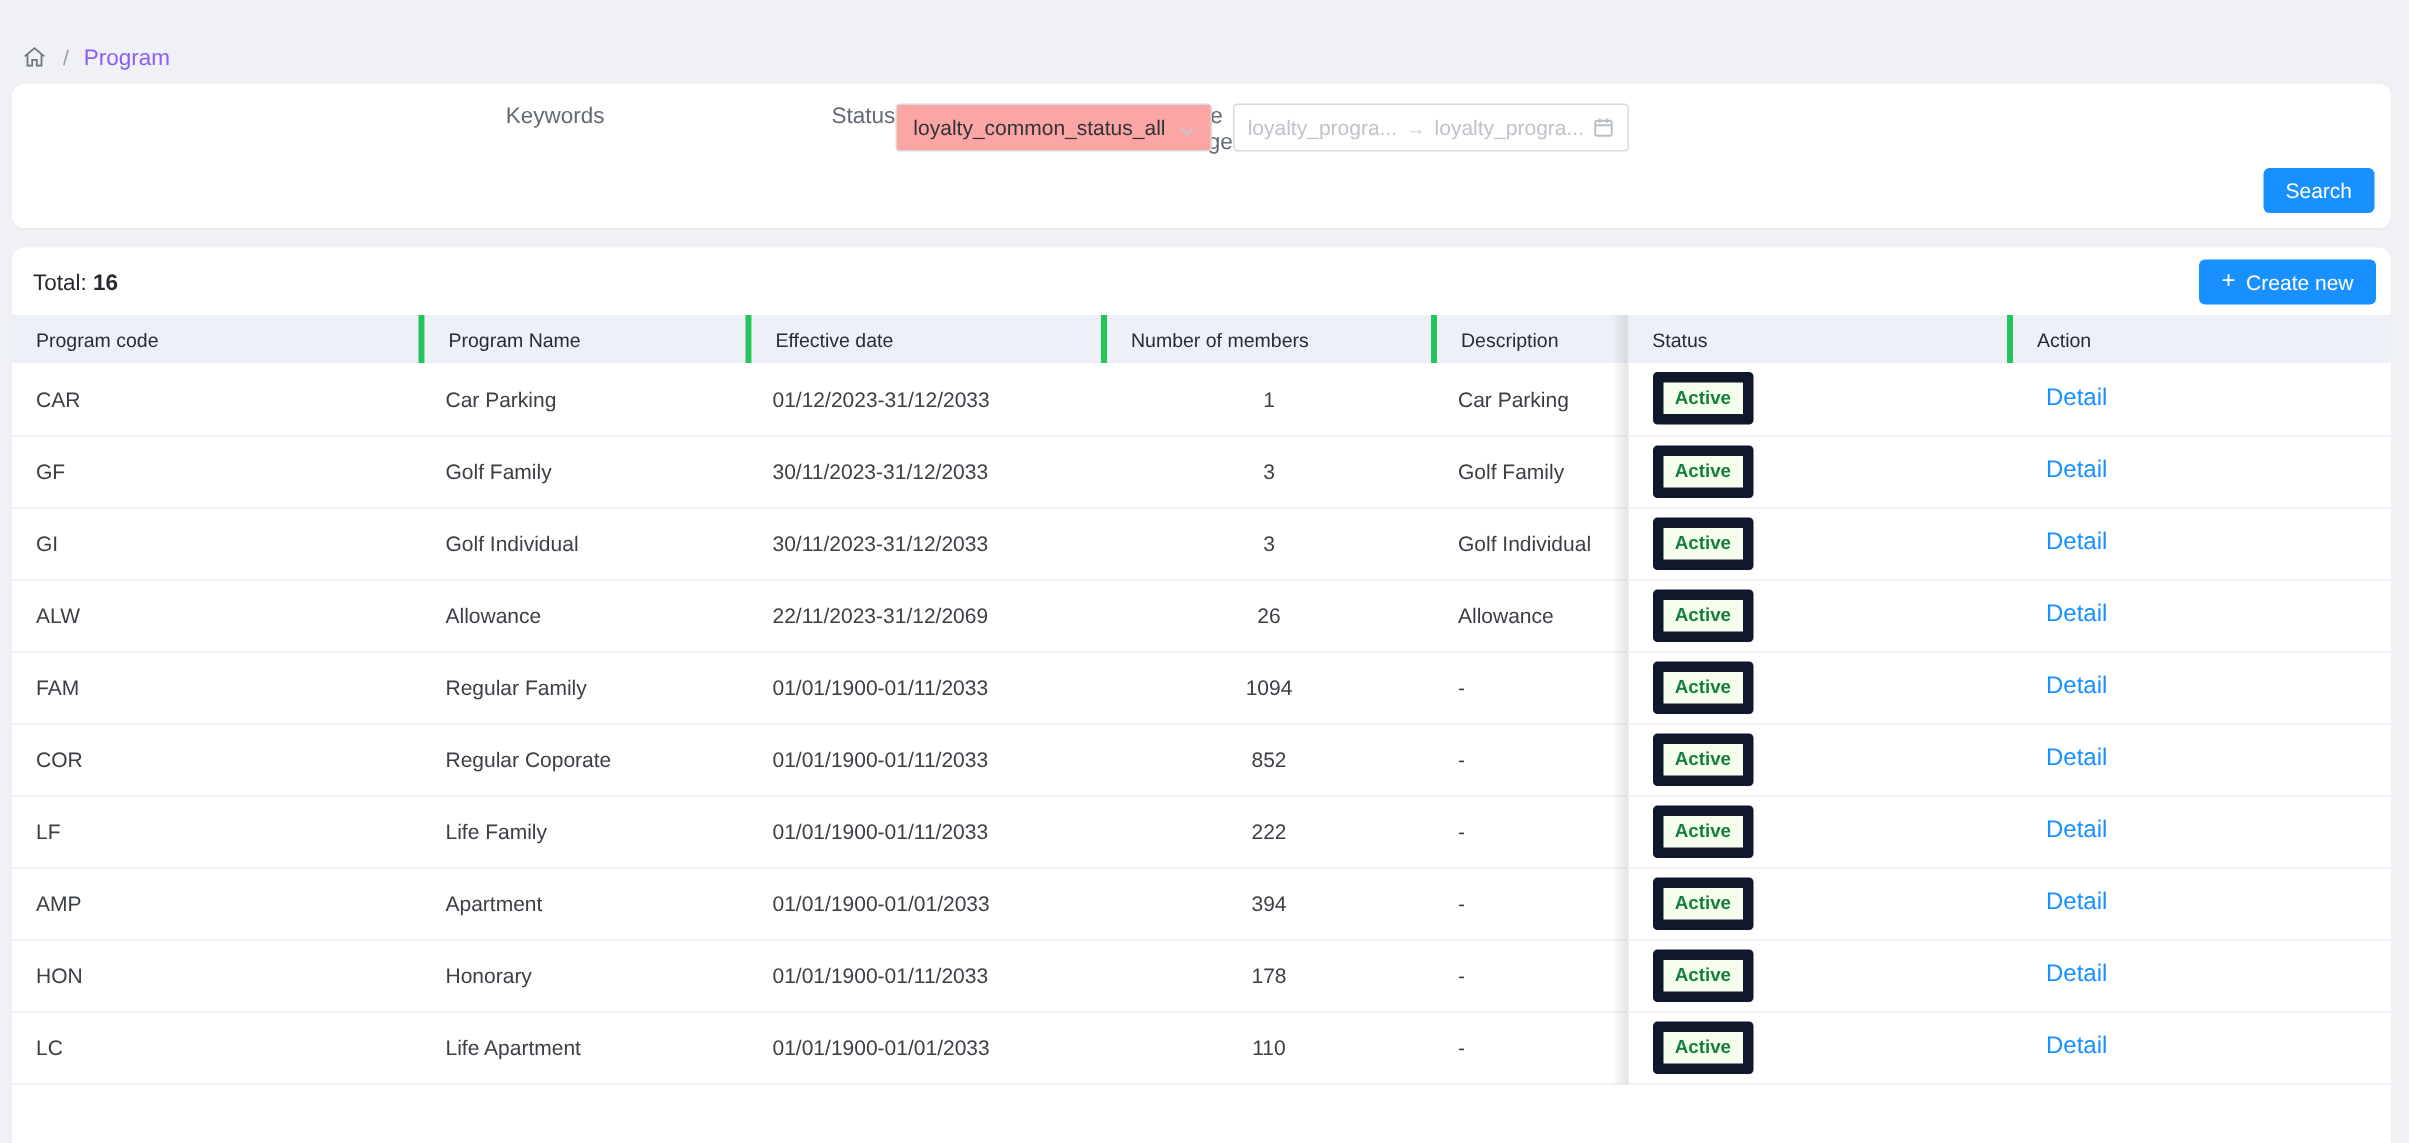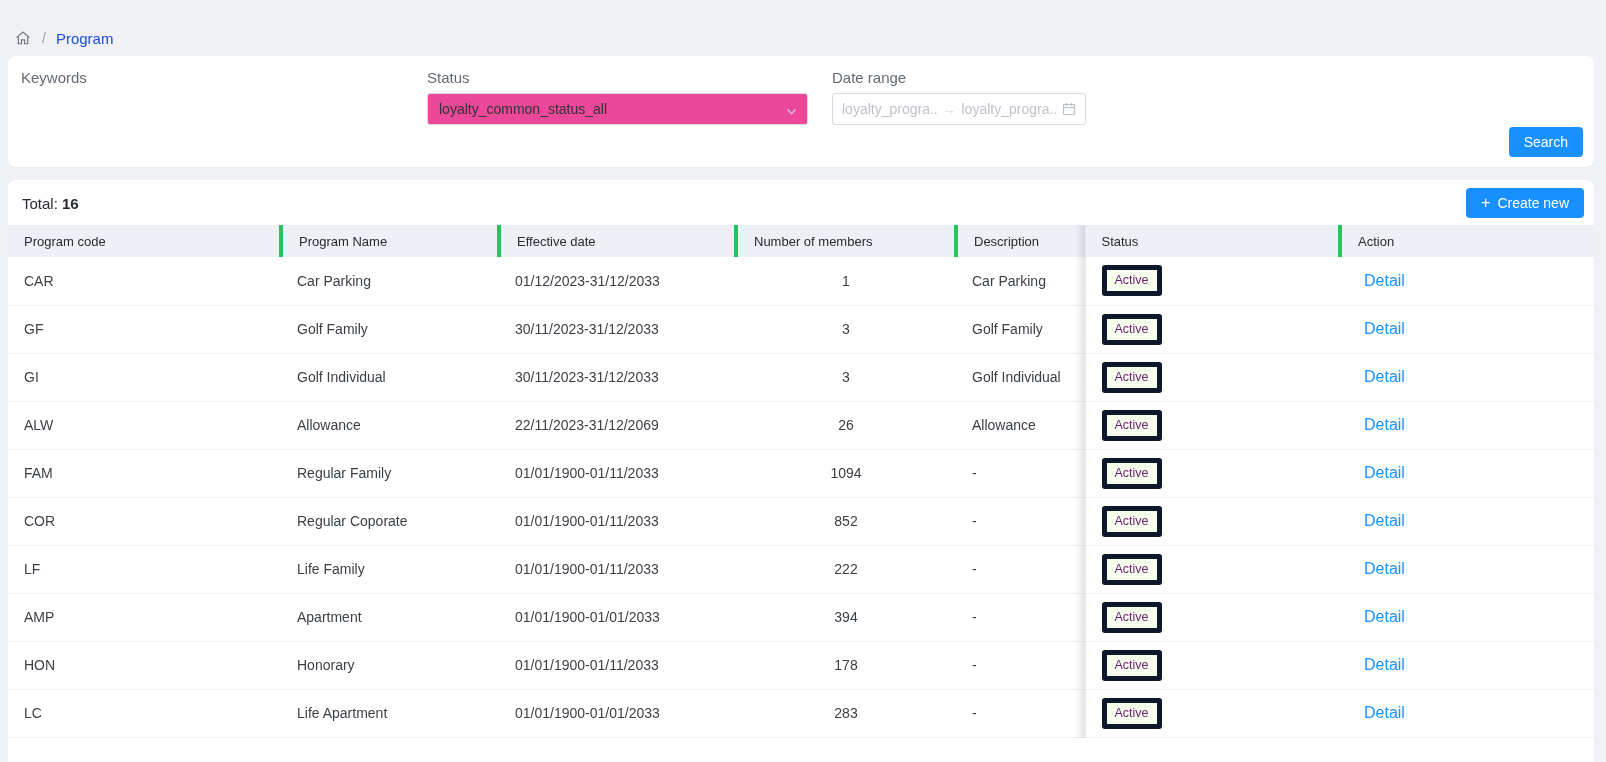--- a/index.html
+++ b/index.html
@@ -21,52 +21,52 @@
   
   .breadcrumb {
     display: flex;
     align-items: center;
     gap: 10px;
     padding: 20px 0 0 14px;
     height: 56px;
   }
   .breadcrumb .home-ic { display:inline-flex; width:18px; height:18px; color:#6d747d; cursor:pointer; }
   .breadcrumb .sep { color: #9aa0a8; font-size: 14px; }
-  .breadcrumb .crumb-current { color: #1d4ed8; font-size: 15px; }
+  .breadcrumb .crumb-current { color: #8b5cf6; font-size: 15px; }
 
   
   .card {
     background: #ffffff;
     border-radius: 8px;
     margin: 0 12px 0 8px;
     box-shadow: 0 1px 2px rgba(0,0,0,0.03);
   }
 
   
   .filter-card { padding: 13px 10px 10px 13px; }
   .filter-row { display: flex; gap: 24px; }
-  .filter-field { display: flex; flex-direction: column; }
+  .filter-field { display: flex; flex-direction: row; justify-content: flex-end; }
   .filter-label { font-size: 15px; color: #646a73; margin-bottom: 7px; }
   .f-keywords { width: 382px; }
   .f-status { width: 381px; }
   .f-range { width: 254px; }
 
   .text-input {
     height: 32px; width: 100%;
     border: 1px solid #d9d9d9; border-radius: 3px;
     padding: 0 11px; font-size: 14px; color: #2f3338;
     font-family: inherit; outline: none; background:#fff;
   }
   .text-input::placeholder { color: #bfc3c9; }
 
   .select-box {
     position: relative;
     height: 32px;
     border: 1px solid #d9d9d9; border-radius: 3px;
-    background: #ec4899;
+    background: #fca5a5;
     display: flex; align-items: center;
     padding: 0 30px 0 11px;
     cursor: pointer;
   }
   .select-value { font-size: 14px; color: #2f3338; white-space: nowrap; overflow: hidden; }
   .select-arrow { position:absolute; right: 10px; top: 10px; width: 11px; height: 11px; color:#c4c8ce; }
 
   .range-box {
     height: 32px;
     border: 1px solid #d9d9d9; border-radius: 3px;
@@ -138,22 +138,23 @@
     pointer-events: none;
   }
 
   .tag-active {
     display: inline-block;
     padding: 2px 8px 3px 8px;
     font-size: 12.5px;
     line-height: 16px;
     border-radius: 3px;
     background: #f6ffed;
-    border: 5px solid #0f172a;
-    color: #701a75;
+    border: 7px solid #0f172a;
+    color: #15803d;
+    font-weight: bold;
   }
   .link-detail { color: #1890ff; text-decoration: none; cursor: pointer; margin-left: 8px; font-size: 16px; }
 </style>
 </head>
 <body>
 
 <div class="viewport">
 
   <div class="breadcrumb">
     <span class="home-ic">
@@ -366,21 +367,21 @@
               </td>
               <td>
                 <a class="link-detail">Detail</a>
               </td>
             </tr>
 
             <tr>
               <td>LC</td>
               <td>Life Apartment</td>
               <td>01/01/1900-01/01/2033</td>
-              <td class="col-members-cell">283</td>
+              <td class="col-members-cell">110</td>
               <td>-</td>
               <td class="col-status-cell">
                 <span class="tag-active">Active</span>
               </td>
               <td>
                 <a class="link-detail">Detail</a>
               </td>
             </tr>
           </tbody>
       </table>

